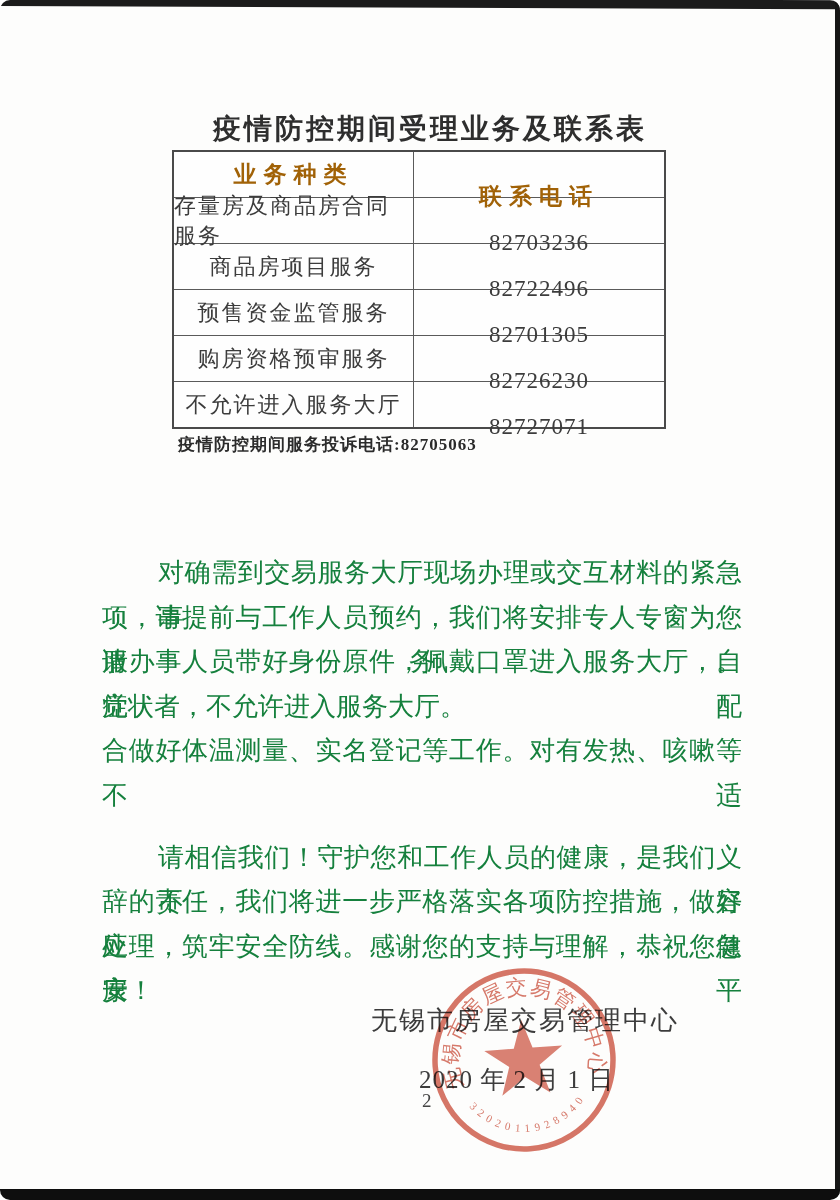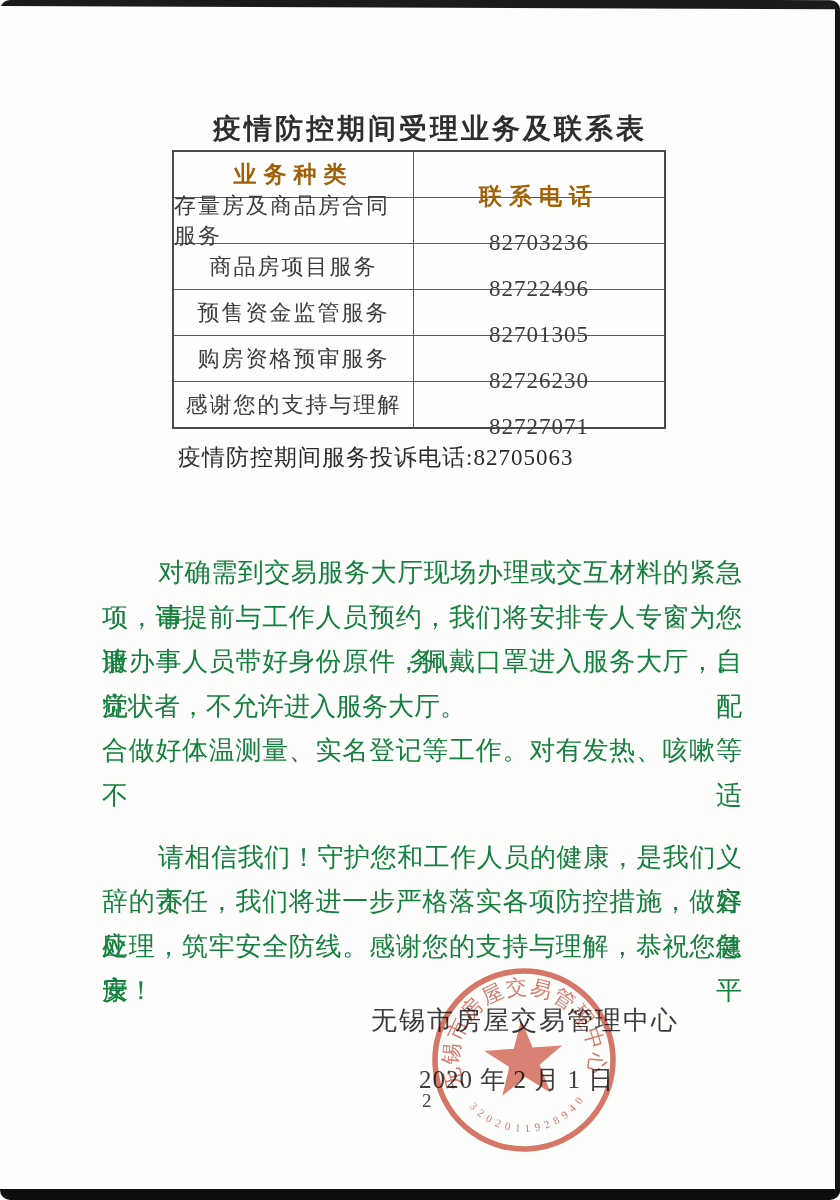--- a/index.html
+++ b/index.html
@@ -56,22 +56,22 @@
     box-sizing: border-box;
   }
   .t-cell.c-left  { width: 240px; border-right: 1px solid #5a5a5a; }
   .t-cell.c-right { flex: 1; margin-top: 44px; }
   .t-head { font-weight: bold; font-size: 23px; letter-spacing: 7px; color: #a16207; }
   .t-service { font-size: 22px; letter-spacing: 2px; color: #3c3c3c; }
   .t-phone { font-size: 23px; letter-spacing: 1px; color: #3c3c3c; }
 
   
   .complaint {
-    position: absolute; left: 178px; top: 442px;
-    font-size: 23px; font-weight: normal; color: #2b2b2b;
+    position: absolute; left: 178px; top: 433px;
+    font-size: 17px; font-weight: bold; color: #2b2b2b;
     letter-spacing: 1px;
   }
 
   
   .sec-heading {
     position: absolute; left: 180px; top: 518px;
     font-size: 26px; font-weight: bold; color: #2b2b2b;
     letter-spacing: 2px;
   }
 
@@ -138,21 +138,21 @@
     </div>
     <div class="t-row">
       <div class="t-cell c-left t-service">预售资金监管服务</div>
       <div class="t-cell c-right t-phone">82701305</div>
     </div>
     <div class="t-row">
       <div class="t-cell c-left t-service">购房资格预审服务</div>
       <div class="t-cell c-right t-phone">82726230</div>
     </div>
     <div class="t-row">
-      <div class="t-cell c-left t-service">感谢您的支持与理解</div>
+      <div class="t-cell c-left t-service">不允许进入服务大厅</div>
       <div class="t-cell c-right t-phone">82727071</div>
     </div>
   </div>
 
   <div class="complaint">疫情防控期间服务投诉电话:82705063</div>
 
 
   <div class="body-lines">
     <div class="line jline indent">对确需到交易服务大厅现场办理或交互材料的紧急事</div>
     <div class="line jline">项，请提前与工作人员预约，我们将安排专人专窗为您服务。</div>

